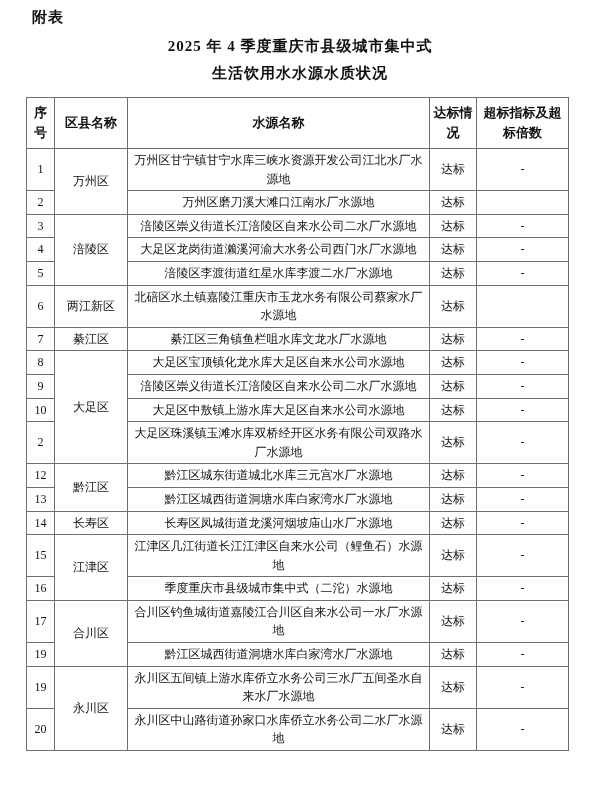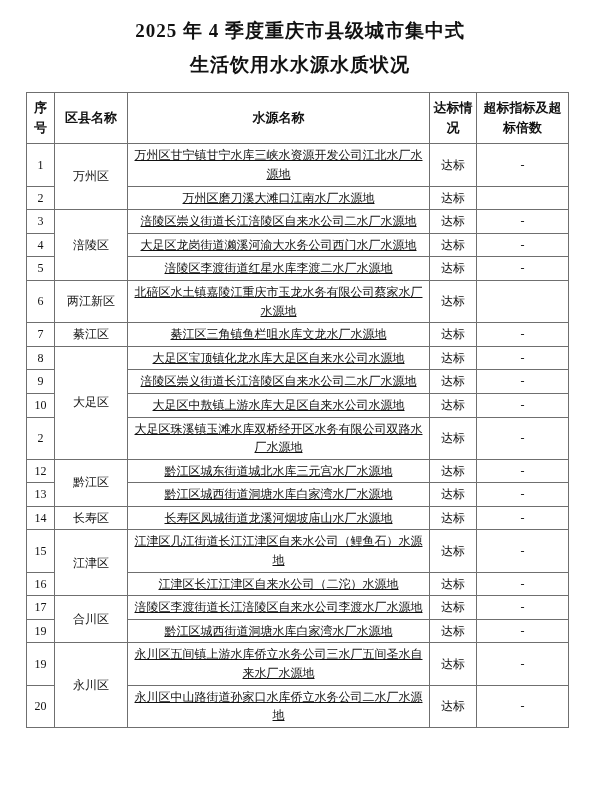--- a/index.html
+++ b/index.html
@@ -6,21 +6,21 @@
   body{
     width:600px;height:785px;overflow:hidden;
     font-family:"Liberation Serif","DejaVu Serif",serif;
     color:#111;
   }
   .page{width:600px;height:785px;position:relative;box-sizing:border-box;padding-top:8px;}
   .tag{
     margin-left:32px;font-size:15px;font-weight:bold;letter-spacing:1px;
   }
   .title{
-    text-align:center;font-weight:bold;font-size:19px;line-height:1.8;
+    text-align:center;font-weight:bold;font-size:15px;line-height:1.8;
     margin-top:6px;letter-spacing:1px;
   }
   table.doc{
     border-collapse:collapse;table-layout:fixed;
     margin:10px 0 0 26px;width:542px;
   }
   table.doc th, table.doc td{
     border:1px solid #6f6f6f;
     font-size:12px;line-height:1.55;
     text-align:center;vertical-align:middle;
@@ -29,26 +29,27 @@
   }
   table.doc thead th{
     font-weight:bold;font-size:13px;height:46px;
   }
   col.c-no{width:28px;}
   col.c-district{width:73px;}
   col.c-source{width:302px;}
   col.c-status{width:47px;}
   col.c-exceed{width:92px;}
   td.no-cell{font-family:"Liberation Serif",serif;}
-  td.source-cell{padding:3px 6px;text-decoration:underline;}
+  td.source-cell{padding:3px 6px;}
 </style>
 </head>
 <body>
 
 <div class="page">
+  <div class="tag">附表</div>
   <div class="title">
     <div>2025 年 4 季度重庆市县级城市集中式</div>
     <div>生活饮用水水源水质状况</div>
   </div>
 
   <table class="doc">
     <colgroup>
       <col class="c-no">
         <col class="c-district">
         <col class="c-source">
@@ -158,28 +159,28 @@
         </tr>
         <tr>
           <td class="no-cell">15</td>
           <td rowspan="2">江津区</td>
           <td class="source-cell">江津区几江街道长江江津区自来水公司（鲤鱼石）水源地</td>
           <td>达标</td>
           <td>-</td>
         </tr>
         <tr>
           <td class="no-cell">16</td>
-          <td class="source-cell">江津区长江江津区自来水公司（二沱）水源地</td>
+          <td class="source-cell">季度重庆市县级城市集中式（二沱）水源地</td>
           <td>达标</td>
           <td>-</td>
         </tr>
         <tr>
           <td class="no-cell">17</td>
           <td rowspan="2">合川区</td>
-          <td class="source-cell">涪陵区李渡街道长江涪陵区自来水公司李渡水厂水源地</td>
+          <td class="source-cell">合川区钓鱼城街道嘉陵江合川区自来水公司一水厂水源地</td>
           <td>达标</td>
           <td>-</td>
         </tr>
         <tr>
           <td class="no-cell">19</td>
           <td class="source-cell">黔江区城西街道洞塘水库白家湾水厂水源地</td>
           <td>达标</td>
           <td>-</td>
         </tr>
         <tr>

